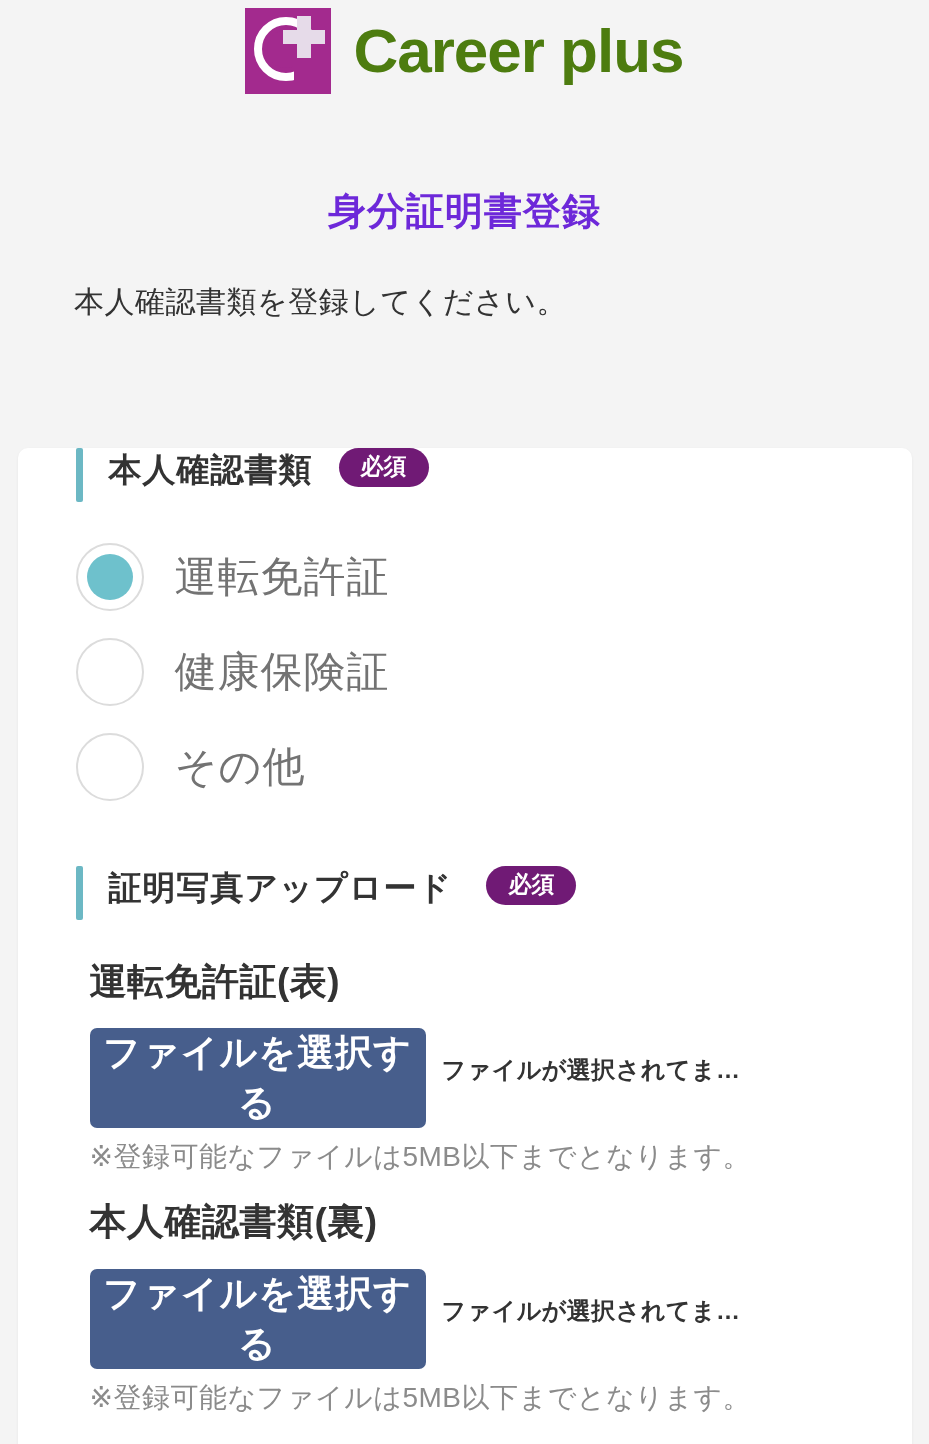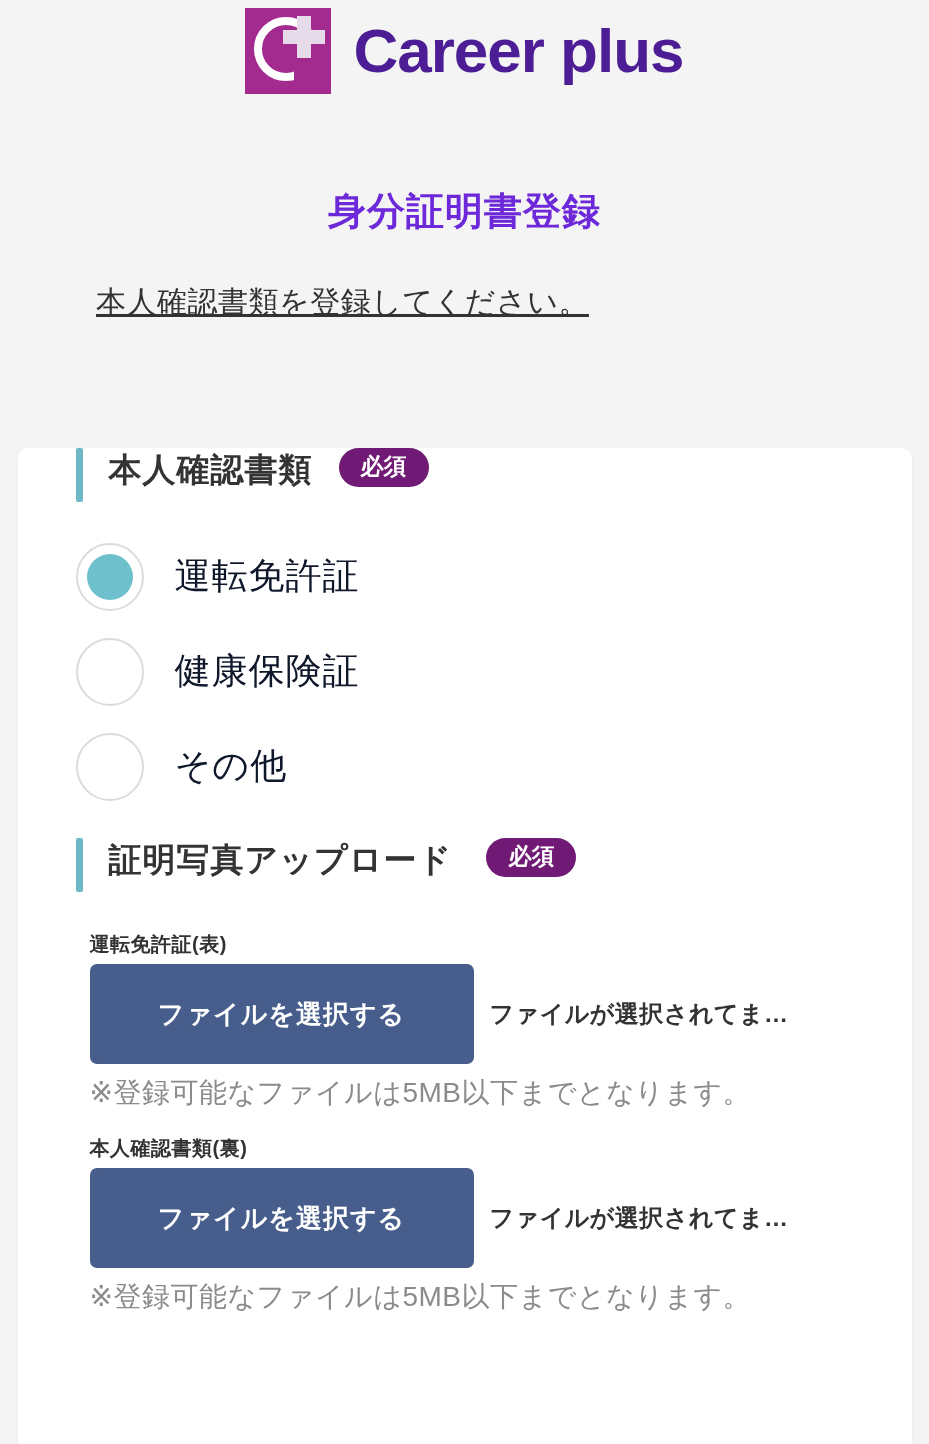--- a/index.html
+++ b/index.html
@@ -88,42 +88,41 @@
     position: absolute;
     left: 66px;
     top: 36px;
     width: 14px;
     height: 14px;
     background: #a32a8e;
   }
   .brand-text {
     font-size: 62px;
     font-weight: bold;
-    color: #4c1d95;
+    color: #4d7c0f;
     letter-spacing: -1px;
     line-height: 1;
     white-space: nowrap;
   }
 
   
   .page-title {
     text-align: center;
     font-size: 38px;
     font-weight: bold;
     color: #6d28d9;
     margin-top: 92px;
     letter-spacing: 1px;
   }
   .page-subtitle {
     font-size: 30px;
     color: #333333;
     margin-top: 45px;
-    padding-left: 96px;
+    padding-left: 74px;
     letter-spacing: 0.5px;
-    text-decoration: underline;
   }
 
   
   .card {
     position: relative;
     margin: 47px auto 0 auto;
     width: 894px;
     background: #ffffff;
     border-radius: 10px;
     box-shadow: 0 1px 3px rgba(0,0,0,0.06);
@@ -156,21 +155,21 @@
     background: #701a75;
     color: #ffffff;
     font-size: 23px;
     font-weight: bold;
     border-radius: 22px;
     padding: 7px 22px 9px 22px;
     line-height: 1;
     white-space: nowrap;
   }
   .section-head-1 { margin-top: 125px; }
-  .section-head-2 { margin-top: 24px; }
+  .section-head-2 { margin-top: 52px; }
   .section-head-2 .req-badge { margin-left: 8px; }
 
   
   .radio-list {
     margin-top: 27px;
     padding-left: 58px;
   }
   .radio-row {
     display: flex;
     align-items: center;
@@ -191,61 +190,62 @@
   .radio-circle .dot {
     width: 46px;
     height: 46px;
     border-radius: 50%;
     background: transparent;
   }
   .radio-row.checked .radio-circle .dot {
     background: #6ec1cc;
   }
   .radio-label {
-    font-size: 36px;
-    color: #0f172a;
+    font-size: 42px;
+    color: #737373;
     letter-spacing: 1px;
   }
 
   
   .upload-block {
     padding-left: 72px;
     padding-right: 40px;
   }
   .upload-block-1 { margin-top: 40px; }
   .upload-block-2 { margin-top: 24px; }
 
   .upload-label {
-    font-size: 20px;
+    font-size: 37px;
     font-weight: bold;
     color: #333333;
     letter-spacing: 0.5px;
     line-height: 1.2;
   }
   .upload-row {
     display: flex;
     align-items: center;
     margin-top: 8px;
   }
   .file-button {
-    width: 384px;
+    width: 336px;
     height: 100px;
     background: #475e8c;
     color: #ffffff;
     border: none;
     border-radius: 7px;
     font-family: inherit;
-    font-size: 26px;
+    font-size: 37px;
     font-weight: bold;
     letter-spacing: 1px;
     cursor: pointer;
     flex: 0 0 auto;
     display: flex;
     align-items: center;
     justify-content: center;
+    margin-top: 16px;
   }
   .file-status {
     margin-left: 16px;
     font-size: 24px;
     font-weight: bold;
     color: #333333;
     letter-spacing: 0.5px;
     white-space: nowrap;
     overflow: hidden;
   }

